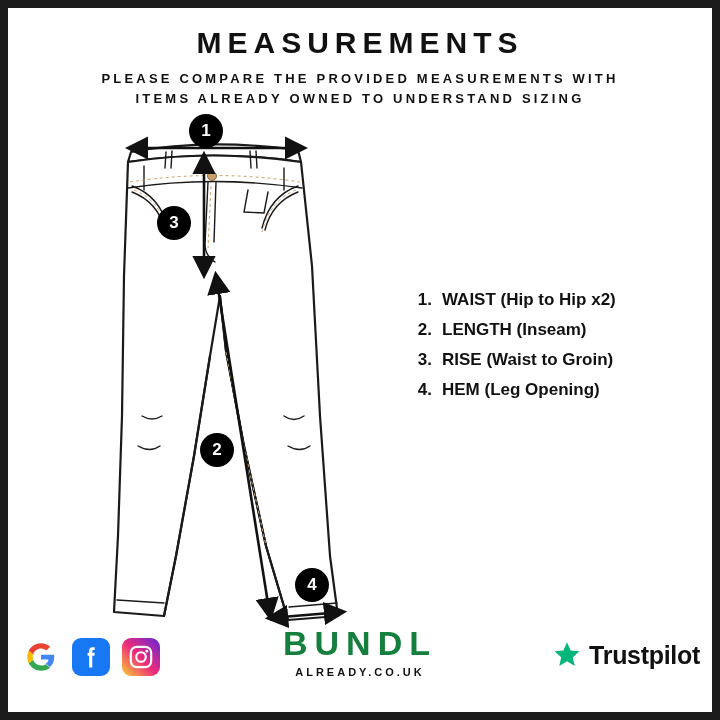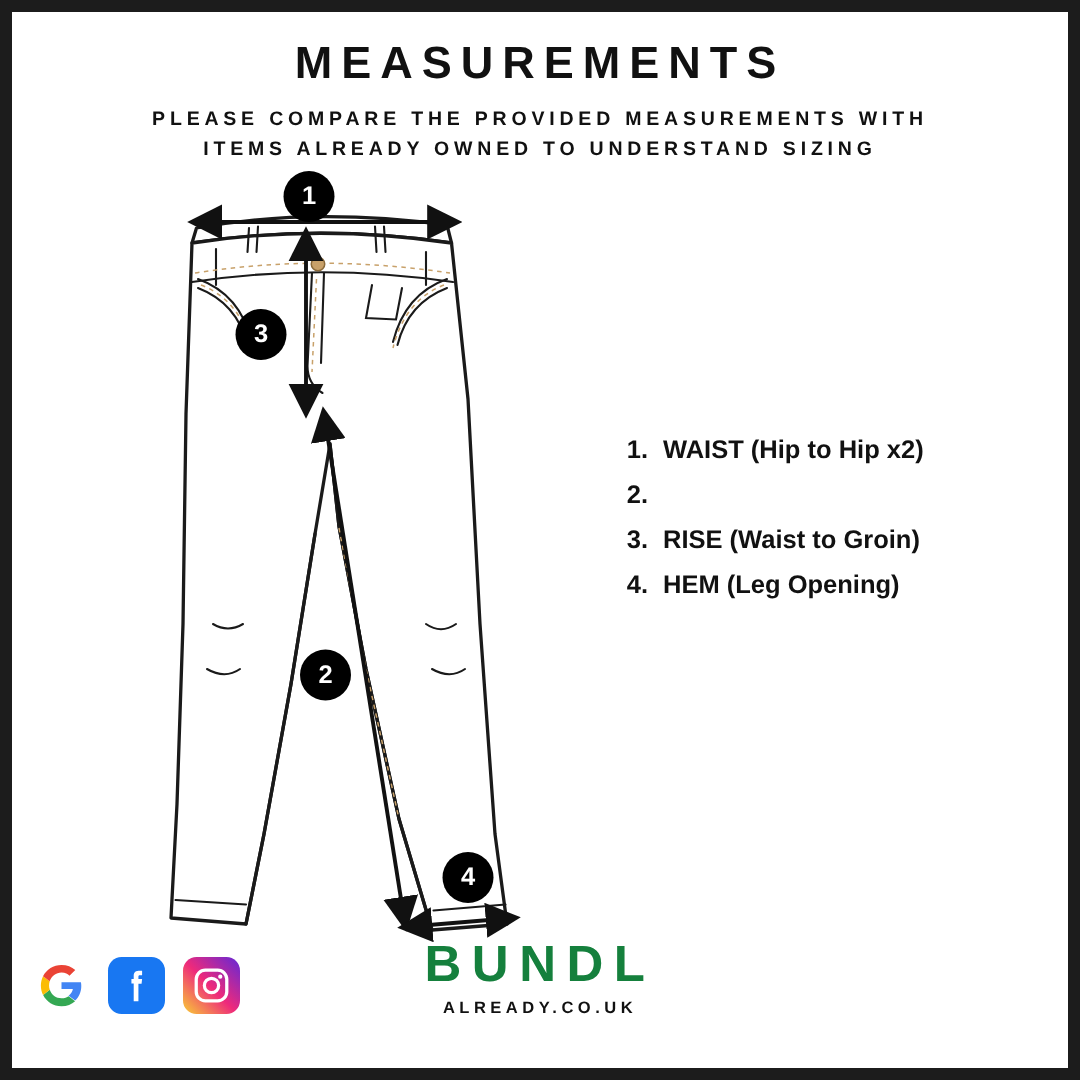--- a/index.html
+++ b/index.html
@@ -286,20 +286,21 @@
     <div class="badge" id="badge2">2</div>
     <div class="badge" id="badge4">4</div>
 
     <div class="legend">
       <div class="legend-row">
         <div class="legend-num">1.</div>
         <div class="legend-text">WAIST (Hip to Hip x2)</div>
       </div>
       <div class="legend-row">
         <div class="legend-num">2.</div>
+        <div class="legend-text">LENGTH (Inseam)</div>
       </div>
       <div class="legend-row">
         <div class="legend-num">3.</div>
         <div class="legend-text">RISE (Waist to Groin)</div>
       </div>
       <div class="legend-row">
         <div class="legend-num">4.</div>
         <div class="legend-text">HEM (Leg Opening)</div>
       </div>
     </div>
@@ -327,17 +328,23 @@
             <circle cx="17.4" cy="6.6" r="1.3" fill="#ffffff"></circle>
           </svg>
         </div>
       </div>
 
       <div class="brand">
         <div class="brand-name">BUNDL</div>
         <div class="brand-sub">ALREADY.CO.UK</div>
       </div>
 
+      <div class="trustpilot">
+        <svg width="30" height="30" viewBox="0 0 24 24">
+          <path fill="#00b67a" d="M12 1.8l2.9 6.6 7.1.6-5.4 4.7 1.6 7-6.2-3.7-6.2 3.7 1.6-7L2 9l7.1-.6z"></path>
+        </svg>
+        <span class="tp-name">Trustpilot</span>
+      </div>
 
     </div>
 
   </div>
 </div>
 
 </body></html>

